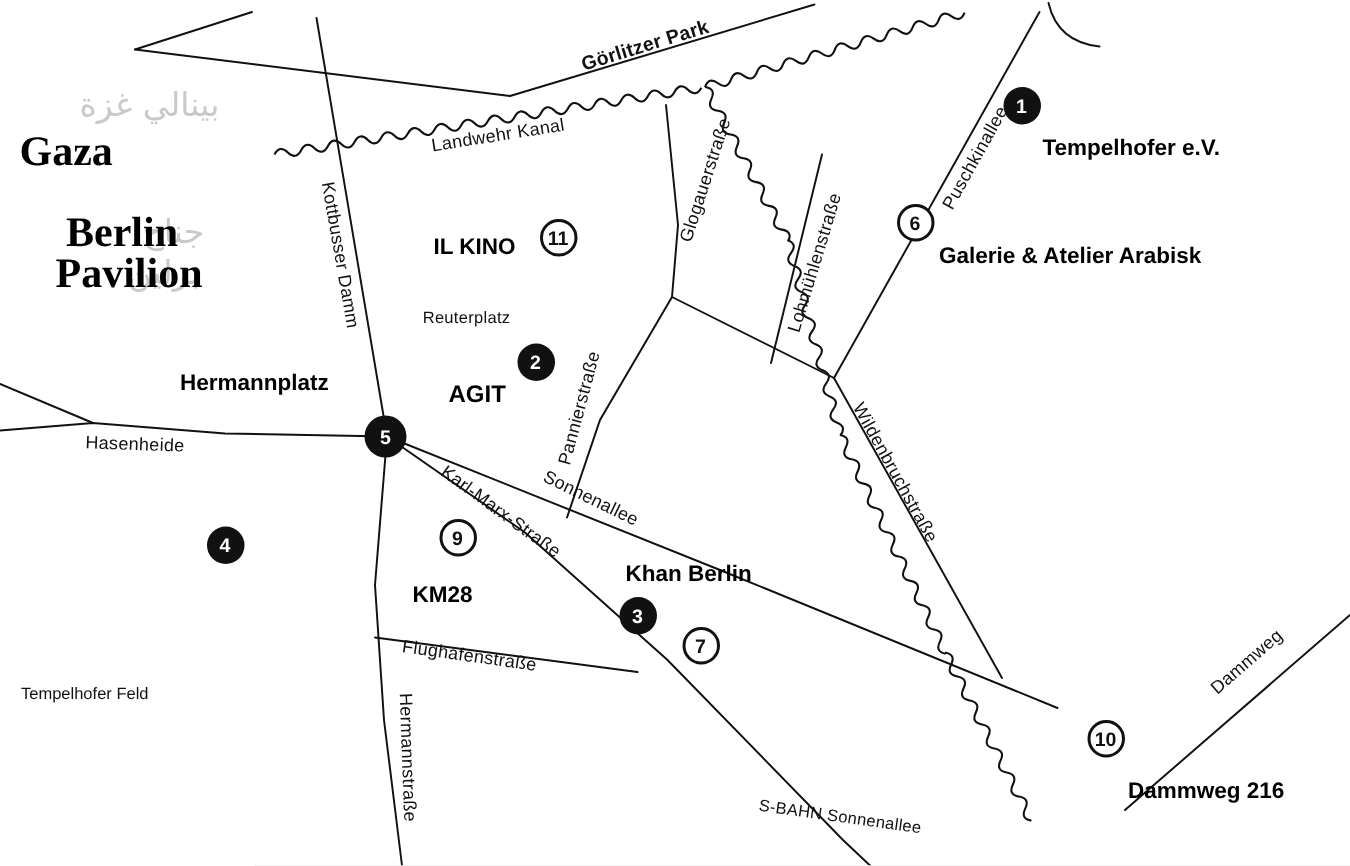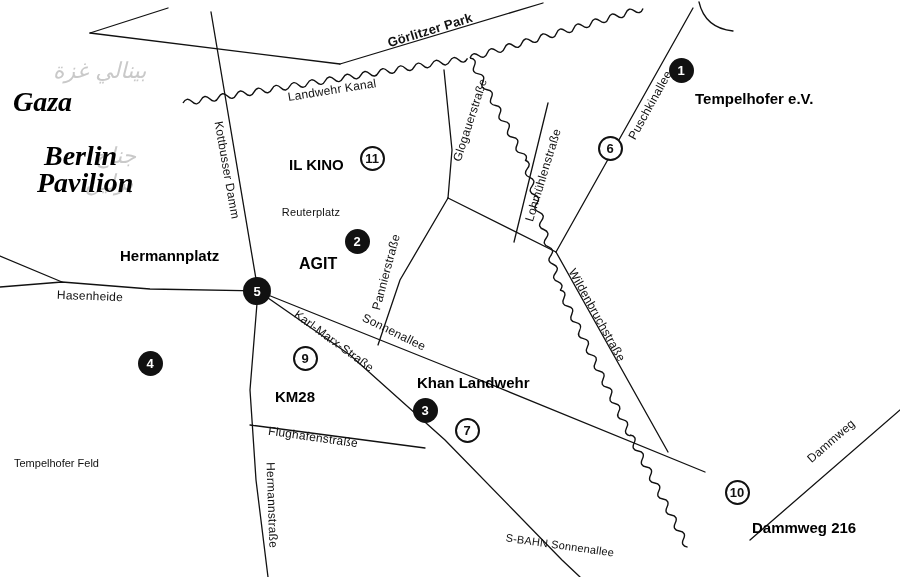--- a/index.html
+++ b/index.html
@@ -21,21 +21,21 @@
 
   
   .marker{position:absolute;width:25px;height:25px;margin:-12.5px 0 0 -12.5px;border-radius:50%;
           display:flex;align-items:center;justify-content:center;font-weight:700;font-size:13px;
           box-sizing:border-box;z-index:3;}
   .marker.filled{background:#111;color:#fff;}
   .marker.outline{background:#fff;border:2.6px solid #111;color:#111;}
   .marker.big{width:28px;height:28px;margin:-14px 0 0 -14px;}
 
   
-  .logo{position:absolute;left:13px;top:60px;width:170px;height:150px;z-index:2;font-style:italic;}
+  .logo{position:absolute;left:13px;top:60px;width:170px;height:150px;z-index:2;}
   .logo .en{position:absolute;font-family:"Liberation Serif",serif;font-weight:700;
             font-size:28px;line-height:1;color:#000;z-index:2;white-space:nowrap;}
   .logo .ar{position:absolute;font-family:"DejaVu Sans",sans-serif;color:#c9c9c9;
             font-size:22px;line-height:1;z-index:1;white-space:nowrap;}
 </style>
 </head>
 <body>
 
 <div class="map">
 
@@ -135,19 +135,20 @@
     </div>
   <div class="marker outline" style="left:737px;top:492px">
       <span>10</span>
     </div>
   <div class="marker outline" style="left:372px;top:158px">
       <span>11</span>
     </div>
 
   <div class="venue" style="left:695px;top:90px">Tempelhofer e.V.</div>
   <div class="venue fs16" style="left:299px;top:255px">AGIT</div>
-  <div class="venue" style="left:417px;top:374px">Khan Landwehr</div>
+  <div class="venue" style="left:417px;top:374px">Khan Berlin</div>
   <div class="venue" style="left:120px;top:247px">Hermannplatz</div>
+  <div class="venue" style="left:626px;top:162px">Galerie &amp; Atelier Arabisk</div>
   <div class="venue" style="left:275px;top:388px">KM28</div>
   <div class="venue" style="left:752px;top:519px">Dammweg 216</div>
   <div class="venue" style="left:289px;top:156px">IL KINO</div>
 
 </div>
 
 </body></html>

